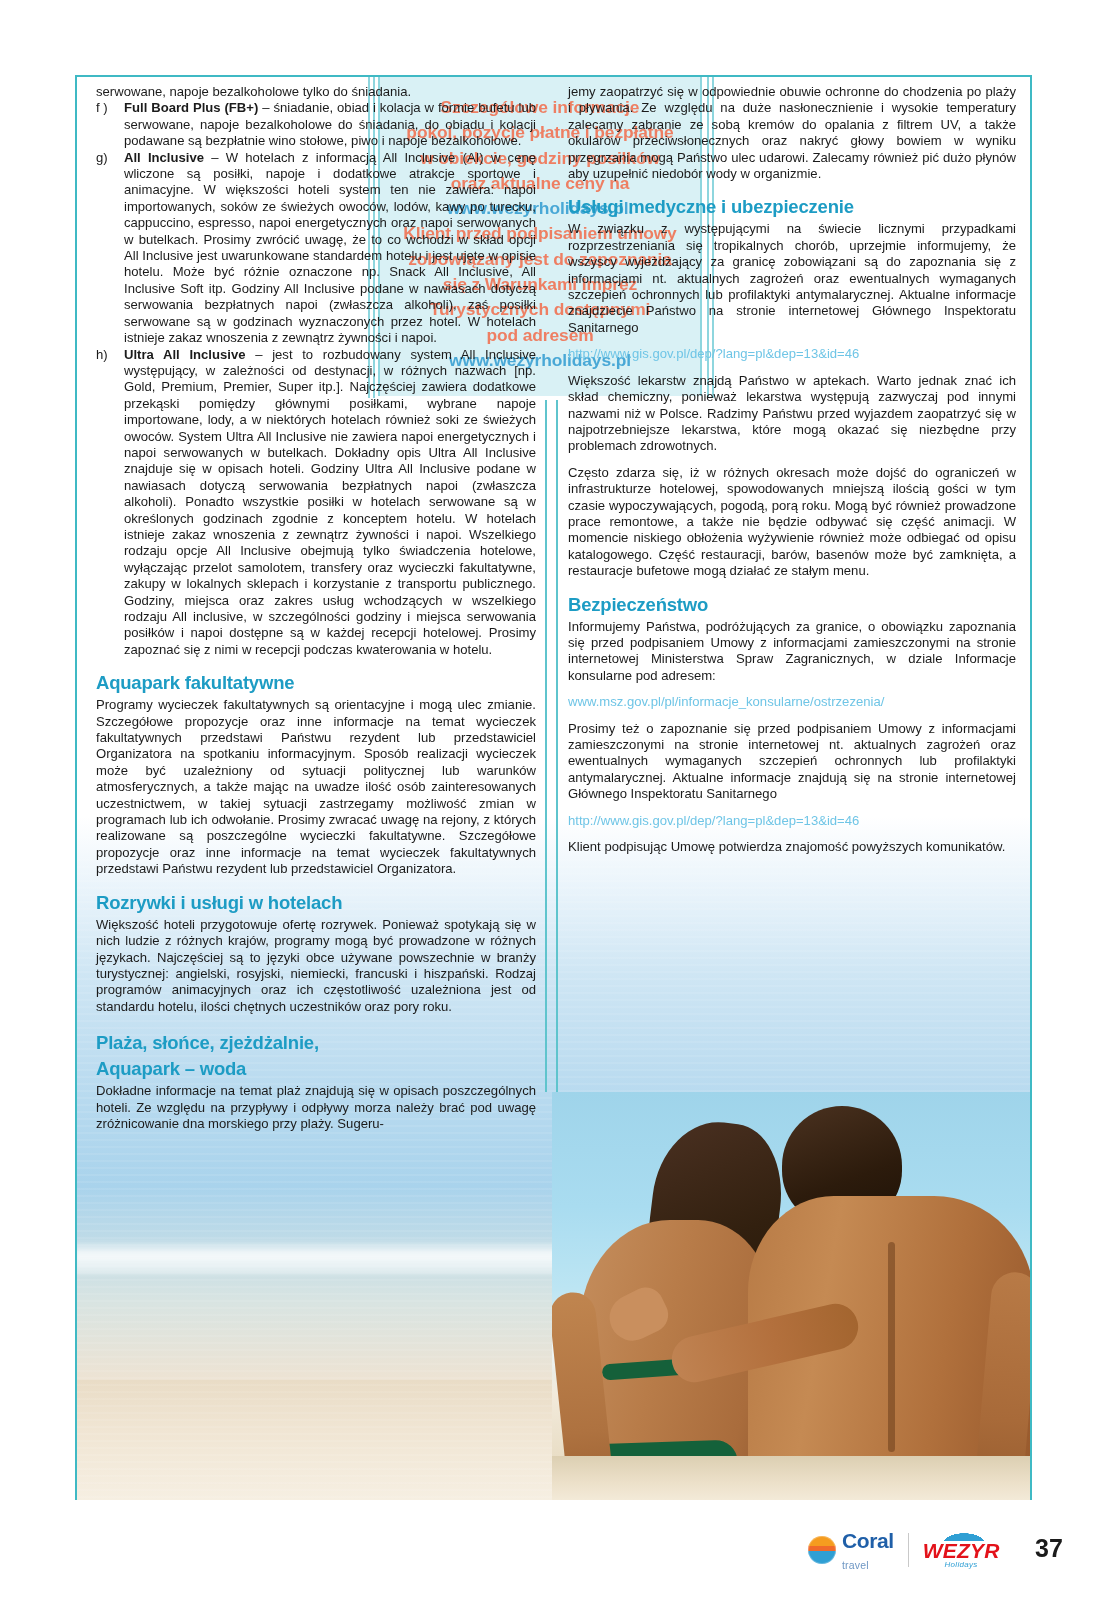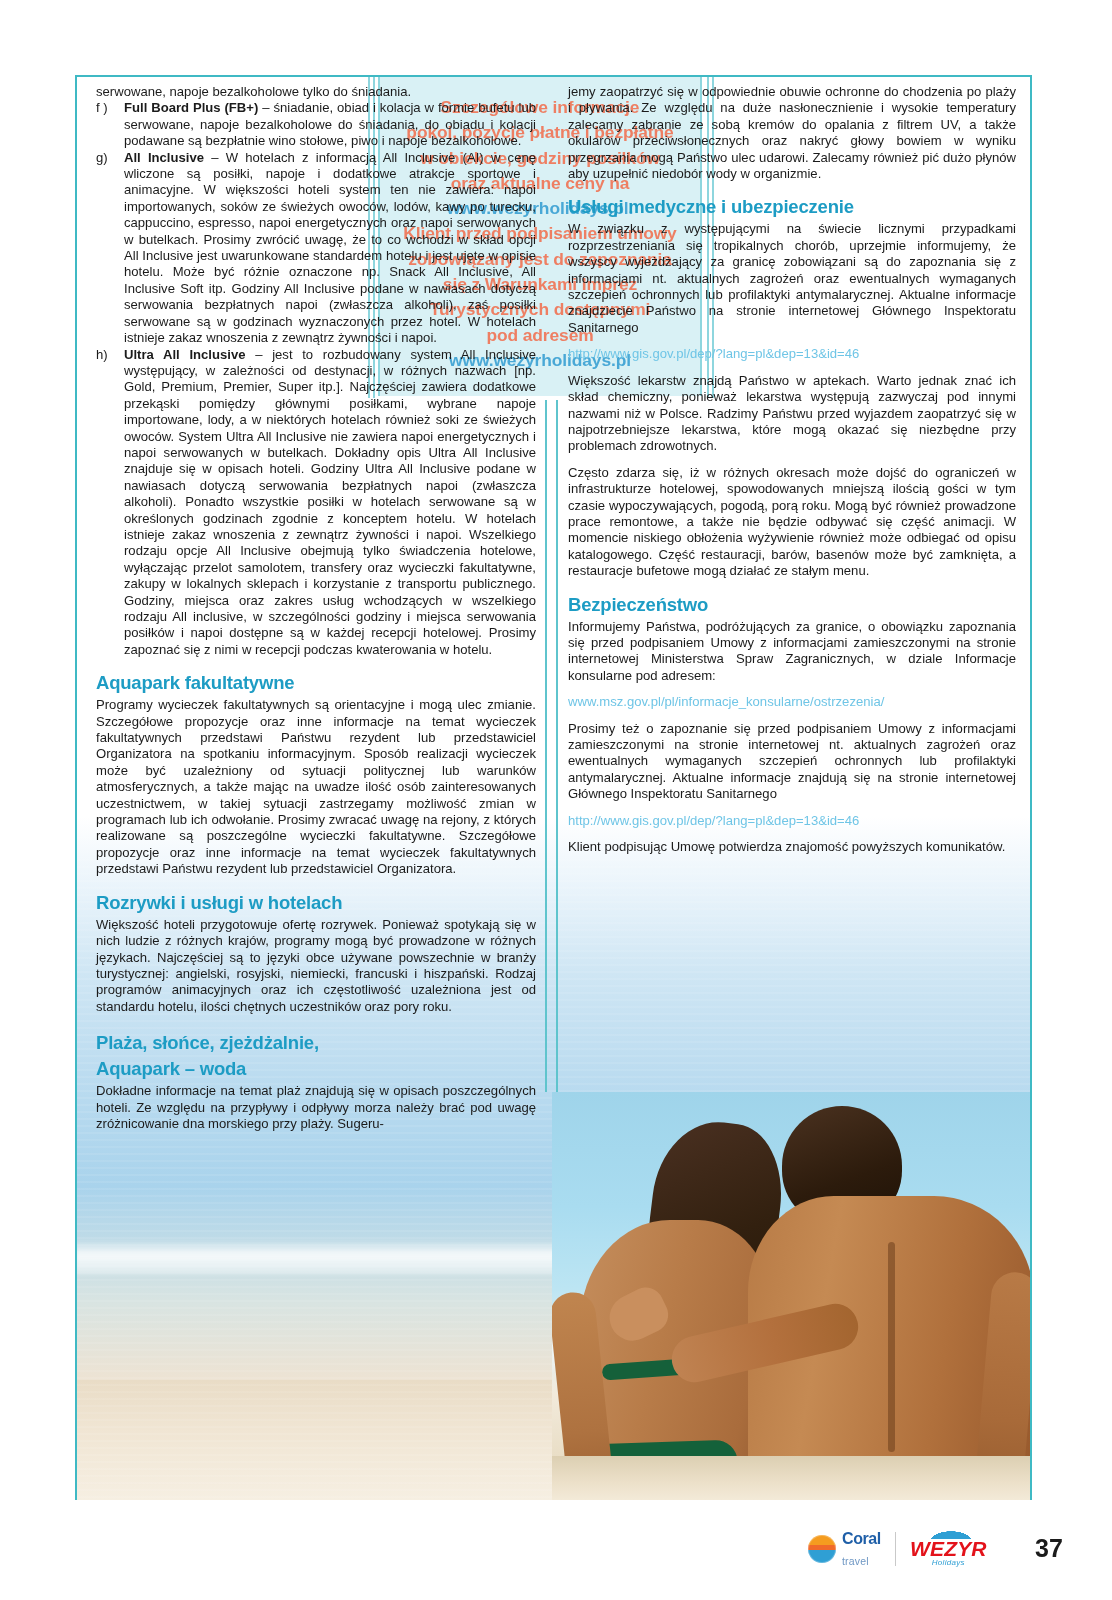--- a/index.html
+++ b/index.html
@@ -279,21 +279,21 @@
   .coral-mark {
     width: 28px; height: 28px; border-radius: 50%;
     background: linear-gradient(to bottom,
       #f59c1f 0%, #f59c1f 34%,
       #f06a2a 34%, #f06a2a 52%,
       #2f9fd4 52%, #2f9fd4 100%);
     box-shadow: inset 0 0 0 1px rgba(255,255,255,.25);
   }
   .coral-words { line-height: 1; }
   .coral-words .t1 {
-    display:block; font-size: 16px; font-weight: 700; color: #1f5fa8; letter-spacing: -.4px;
+    display:block; font-size: 21px; font-weight: 700; color: #1f5fa8; letter-spacing: -.4px;
   }
   .coral-words .t2 {
     display:block; font-size: 10.5px; color: #6e97c4; letter-spacing: .2px; margin-top: 9px;
   }
   .divider-v { width: 1px; height: 34px; background: #c9c9c9; }
   .wezyr-logo { line-height: 1; text-align: center; position: relative; padding-top: 8px; }
   .wezyr-wave {
     position: absolute; left: 18px; top: 0; width: 46px; height: 9px;
     background: radial-gradient(ellipse at 50% 120%, #2f9fd4 0%, #2f9fd4 62%, transparent 63%);
   }

